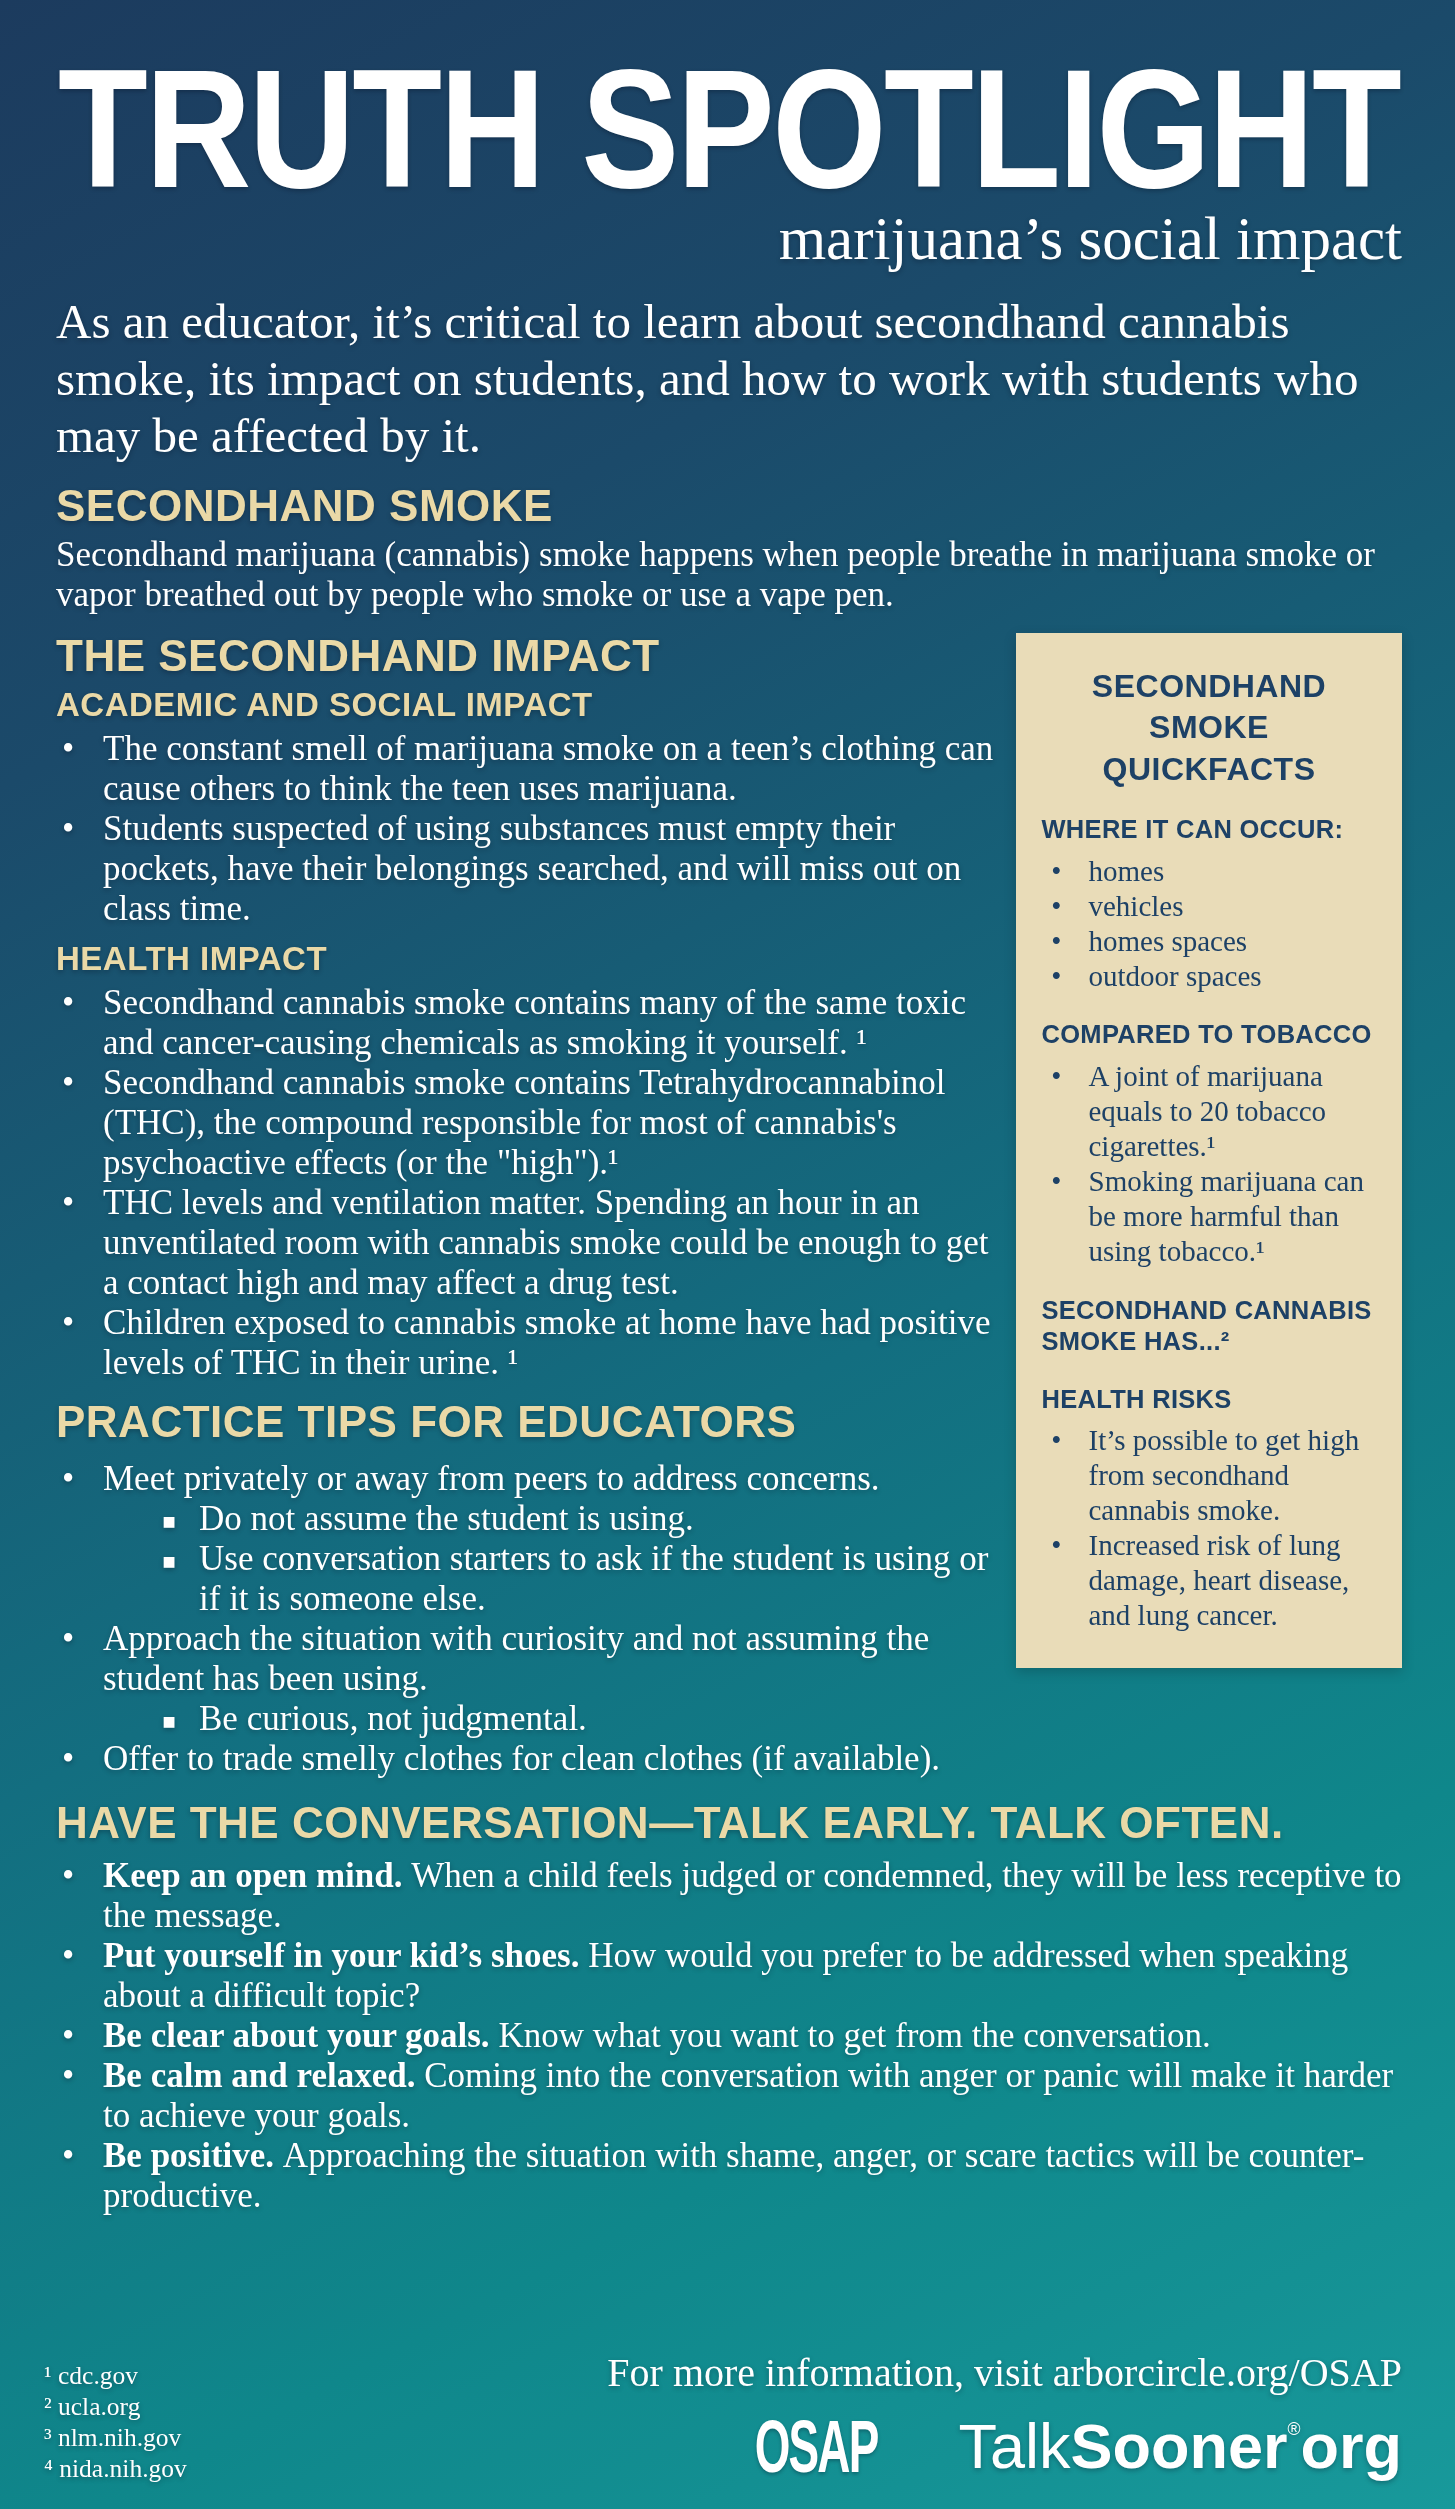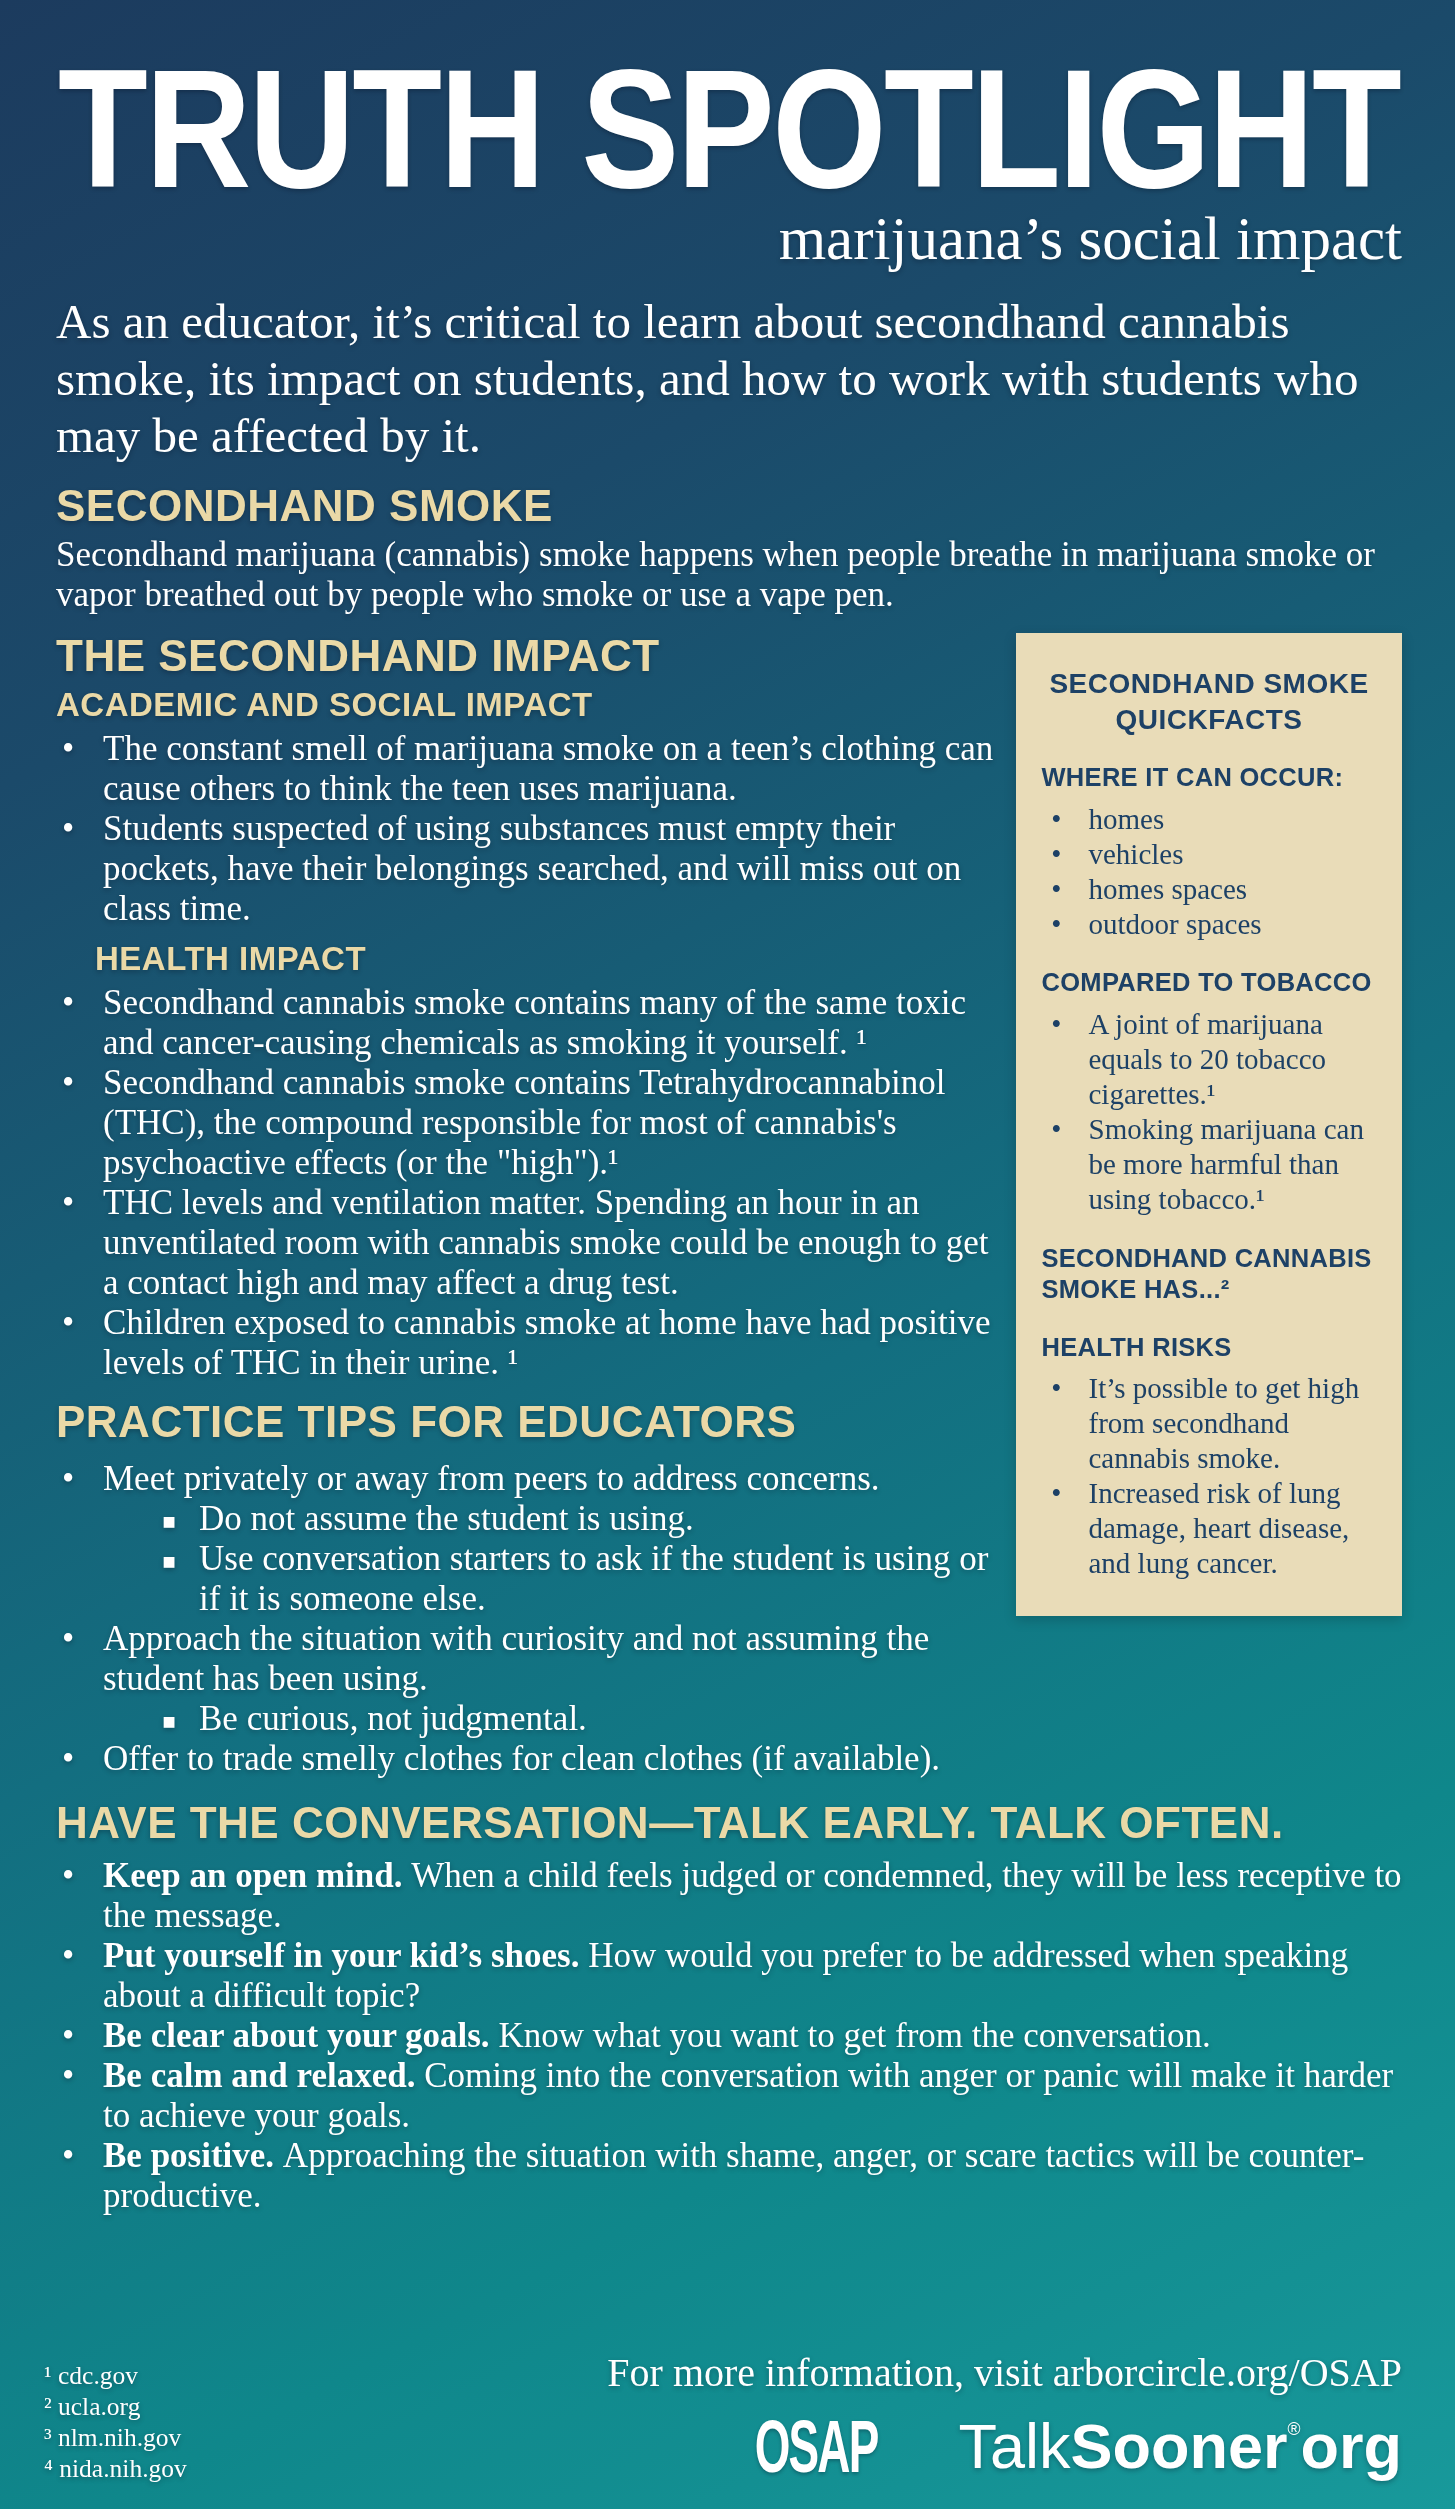--- a/index.html
+++ b/index.html
@@ -55,36 +55,36 @@
     content:"\25AA";position:absolute;left:7.8px;top:2px;
     font-family:"DejaVu Sans",sans-serif;font-size:21.6px;
   }
   .smoke-sec{margin-top:19.6px;}
   .smoke-sec h2{margin-bottom:5.9px;}
   
   .band{display:flex;gap:20px;margin-top:17.6px;align-items:flex-start;}
   .band .leftcol{flex:1;min-width:0;}
   .impact h2{margin-bottom:7.8px;}
   .impact h3{margin-bottom:5.9px;}
-  .impact h3.later{margin-top:11.8px;margin-left:39px;}
+  .impact h3.later{margin-top:11.8px;}
   .practice{margin-top:15.7px;}
   .practice h2{margin-bottom:13.7px;}
   
   .quickfacts{
     width:386px;flex:0 0 386px;
     background:#e9dcb8;
     color:#1d4166;
     padding:33px 25.5px 35px 25.5px;
     box-sizing:border-box;
     text-shadow:none;
     box-shadow:0 3.9px 11.8px rgba(0,0,0,.18);
   }
   .qf-title{
     font-family:"Liberation Sans","DejaVu Sans",sans-serif;
-    font-weight:700;font-size:28px;line-height:1.3;
+    font-weight:700;font-size:32px;line-height:1.3;
     text-align:center;letter-spacing:0.5px;
     margin-bottom:23.5px;
   }
   .qf-group{margin-bottom:25.5px;}
   .qf-group:last-child{margin-bottom:0;}
   .qf-head{
     font-family:"Liberation Sans","DejaVu Sans",sans-serif;
     font-weight:700;font-size:25.5px;line-height:1.25;
     letter-spacing:0.3px;margin:0 0 7.8px 0;
   }

